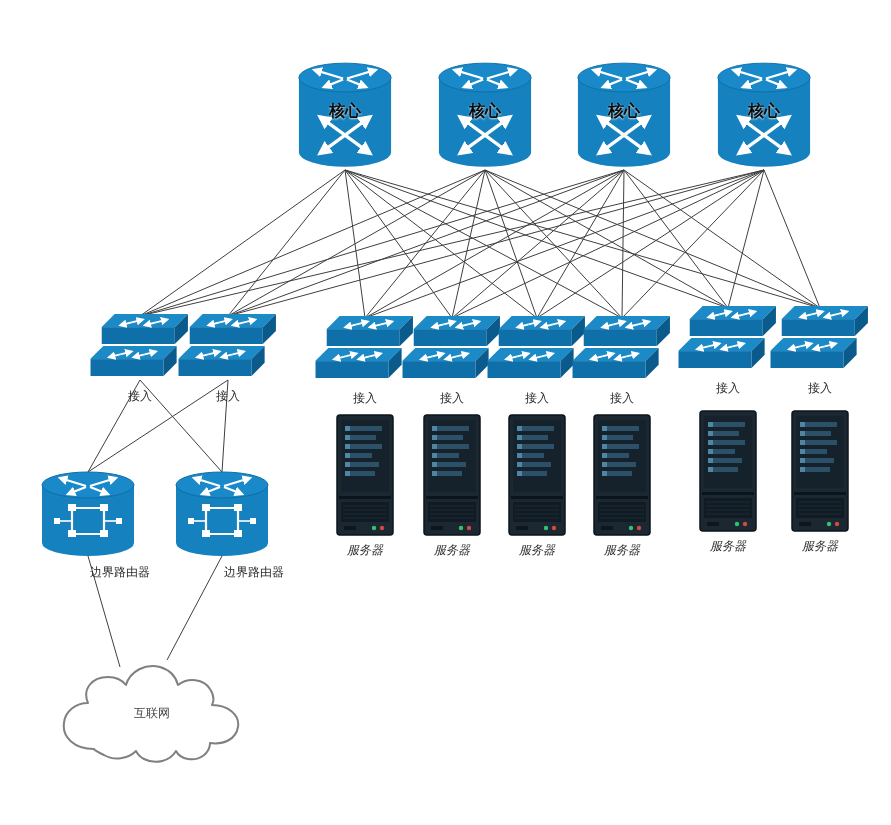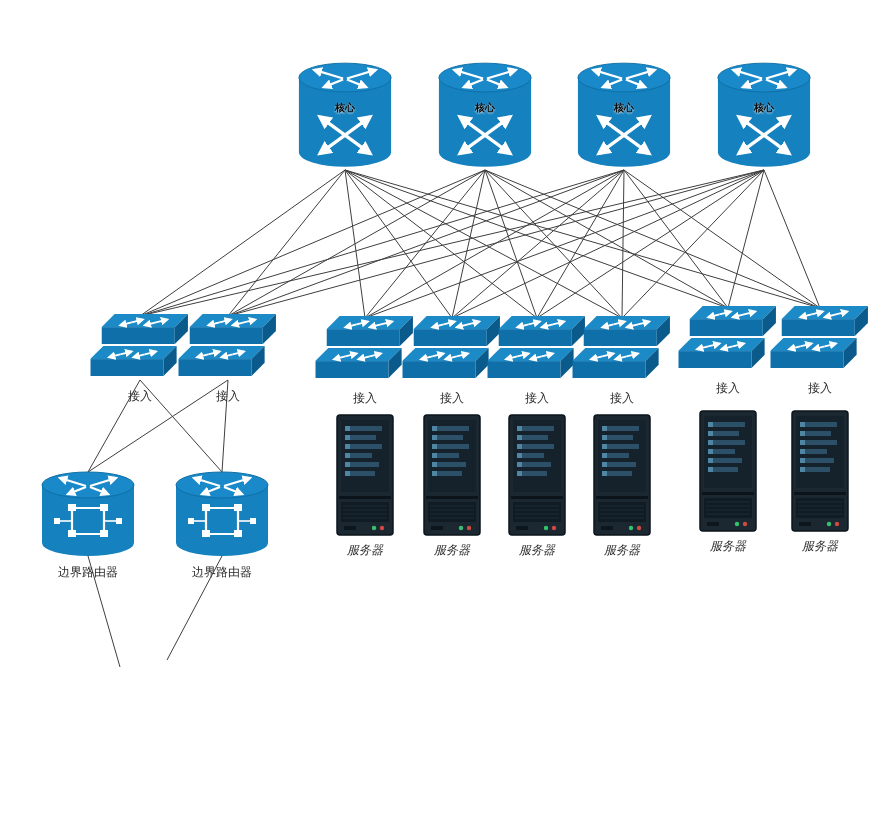--- a/index.html
+++ b/index.html
@@ -4,25 +4,25 @@
 <style>
   * { margin:0; padding:0; box-sizing:border-box; }
   html,body { background:#ffffff; font-family:"Liberation Sans","DejaVu Sans",sans-serif; }
   .canvas { position:relative; width:891px; height:825px; background:#ffffff; overflow:hidden; }
   #edge-layer { position:absolute; left:0; top:0; width:891px; height:825px; z-index:1; }
   #edge-layer line { stroke:#3f3f3f; stroke-width:1; }
   .node { position:absolute; z-index:2; }
   .ic { display:block; width:100%; height:100%; }
   .lbl { position:absolute; left:50%; transform:translateX(-50%); white-space:nowrap;
          font-size:12px; color:#2b2b2b; text-align:center; }
-  .core-lbl { top:42px; font-size:10px; font-weight:bold; color:#0a0a0a;
+  .core-lbl { top:42px; font-size:16px; font-weight:bold; color:#0a0a0a;
               text-shadow:0 1px 2px rgba(255,255,255,.85); }
   .sw-lbl  { top:74px; }
   .srv-lbl { top:128px;font-style:italic; }
-  .br-lbl  { top:94px; }
+  .br-lbl  { top:94px;margin-left:32px; }
   .cloud-lbl { top:50%; transform:translate(-50%,-50%); color:#444; }
   .defs-holder { position:absolute; width:0; height:0; overflow:hidden; }
 </style>
 </head>
 <body>
 
 <svg class="defs-holder" aria-hidden="true">
   <defs>
     <marker id="ah" viewBox="0 0 8 8" markerWidth="4.5" markerHeight="4.5" refX="6" refY="4" orient="auto">
       <path d="M0 0 L8 4 L0 8 Z" fill="#ffffff"></path>
@@ -285,14 +285,20 @@
       </svg>
     <div class="lbl br-lbl">边界路由器</div>
   </div>
   <div class="node" style="left:174px;top:470px;width:96px;height:90px">
     <svg class="ic" viewBox="0 0 96 90">
         <use href="#sym-border"></use>
       </svg>
     <div class="lbl br-lbl">边界路由器</div>
   </div>
 
+  <div class="node" style="left:52px;top:653px;width:200px;height:120px">
+    <svg class="ic" viewBox="0 0 200 120">
+        <use href="#sym-cloud"></use>
+      </svg>
+    <div class="lbl cloud-lbl">互联网</div>
+  </div>
 
 </div>
 
 </body></html>

